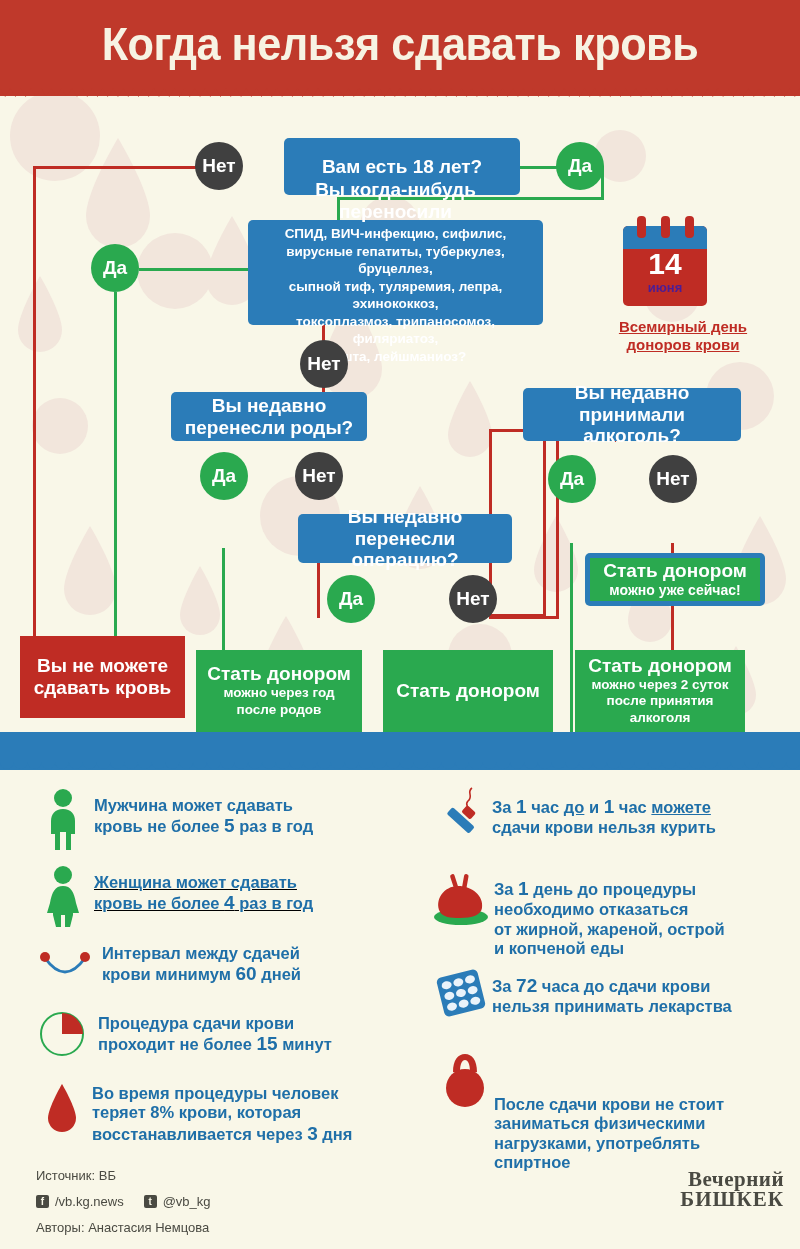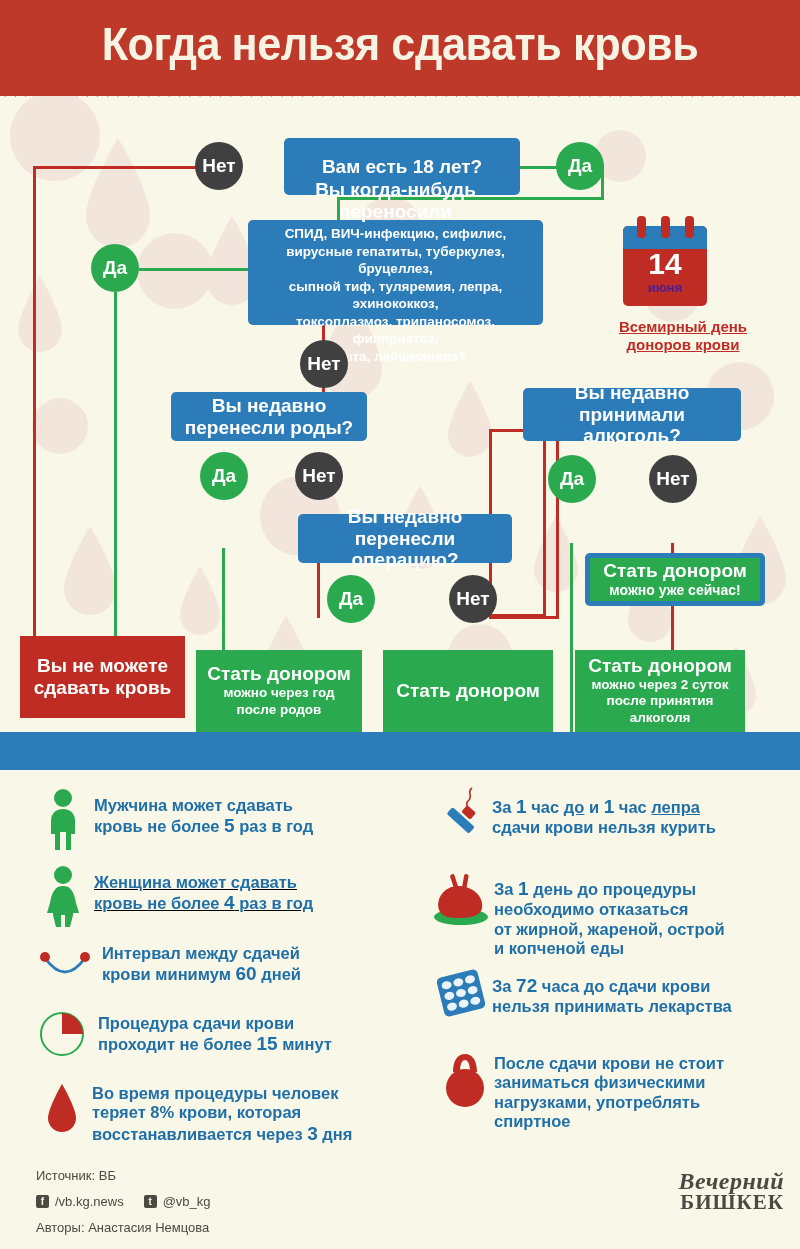--- a/index.html
+++ b/index.html
@@ -104,21 +104,21 @@
   .tip-txt u { text-decoration:underline; }
 
   
   .footer { position:absolute; left:0; top:1160px; width:800px; height:89px; }
   .f-line { position:absolute; color:#4a4a42; font-size:13px; }
   .f-social { position:absolute; display:flex; align-items:center; gap:6px; font-size:13px; color:#4a4a42;}
   .sq { width:13px; height:13px; background:#4a4a42; color:#f9f7e8; font-size:10px;
         display:flex;align-items:center;justify-content:center; font-weight:bold; border-radius:2px;}
   .logo { position:absolute; right:16px; top:10px; text-align:right; color:#4a4a42;
           font-family:"Liberation Serif", serif; font-weight:bold; line-height:0.95; }
-  .logo .l1 { font-size:24px; font-style:italic; letter-spacing:0.5px;}
+  .logo .l1 { font-size:21px; letter-spacing:0.5px;}
   .logo .l2 { font-size:21px; letter-spacing:1px;}
 </style>
 </head>
 <body>
 
 <div id="root">
 
   <div class="header">
     <div class="header-title">Когда нельзя сдавать кровь</div>
   </div>
@@ -334,21 +334,21 @@
     </div>
 
     <div class="tip" style="left:440px; top:6px; width:350px;">
       <div class="tip-ico" style="width:52px; height:62px;">
         <svg width="52" height="62" viewBox="0 0 52 62">
           <path d="M32 2 C26 6 34 10 28 15 C24 19 30 21 27 24" stroke="#bf2c24" stroke-width="1.6" fill="none"></path>
           <rect x="23" y="22" width="12" height="9" rx="2" fill="#bf2c24" transform="rotate(42 29 26)"></rect>
           <rect x="6" y="30" width="30" height="9" rx="2" fill="#2b7cb8" transform="rotate(42 21 34)"></rect>
         </svg>
       </div>
-      <div class="tip-txt" style="padding-top:10px;">За <b class="num">1</b> час <u>до</u> и <b class="num">1</b> час <u>лепра </u><br>сдачи крови нельзя курить</div>
+      <div class="tip-txt" style="padding-top:10px;">За <b class="num">1</b> час <u>до</u> и <b class="num">1</b> час <u>можете </u><br>сдачи крови нельзя курить</div>
     </div>
 
     <div class="tip" style="left:432px; top:92px; width:360px;">
       <div class="tip-ico" style="width:62px; height:60px;">
         <svg width="62" height="60" viewBox="0 0 62 60">
           <ellipse cx="29" cy="45" rx="27" ry="8" fill="#2aa94f"></ellipse>
           <path d="M8 40 C2 28 12 14 26 14 C40 14 52 24 50 36 C49 43 40 46 28 46 C18 46 11 45 8 40 Z" fill="#bf2c24"></path>
           <rect x="20" y="2" width="4.5" height="16" rx="2" fill="#bf2c24" transform="rotate(-18 22 10)"></rect>
           <rect x="31" y="2" width="4.5" height="16" rx="2" fill="#bf2c24" transform="rotate(10 33 10)"></rect>
         </svg>
@@ -378,21 +378,21 @@
       <div class="tip-txt" style="padding-top:6px;">За <b class="num">72</b> часа до сдачи крови<br>нельзя принимать лекарства</div>
     </div>
 
     <div class="tip" style="left:440px; top:270px; width:360px;">
       <div class="tip-ico" style="width:54px; height:62px;">
         <svg width="54" height="62" viewBox="0 0 54 62">
           <path d="M13 22 C13 10 18 4 25 4 C32 4 37 10 37 22 L30 22 C30 14 28 10 25 10 C22 10 20 14 20 22 Z" fill="#bf2c24"></path>
           <circle cx="25" cy="38" r="19" fill="#bf2c24"></circle>
         </svg>
       </div>
-      <div class="tip-txt" style="padding-top:4px;">После сдачи крови не стоит<br>заниматься физическими<br>нагрузками, употреблять<br>спиртное</div>
+      <div class="tip-txt" style="padding-top:4px;margin-top:41px;">После сдачи крови не стоит<br>заниматься физическими<br>нагрузками, употреблять<br>спиртное</div>
     </div>
   </div>
 
   <div class="footer">
     <div class="f-line" style="left:36px; top:8px;">Источник: ВБ</div>
     <div class="f-social" style="left:36px; top:34px;">
       <span class="sq">f</span>
       <span>/vb.kg.news</span>
       <span style="width:8px"></span>
       <span class="sq">t</span>

